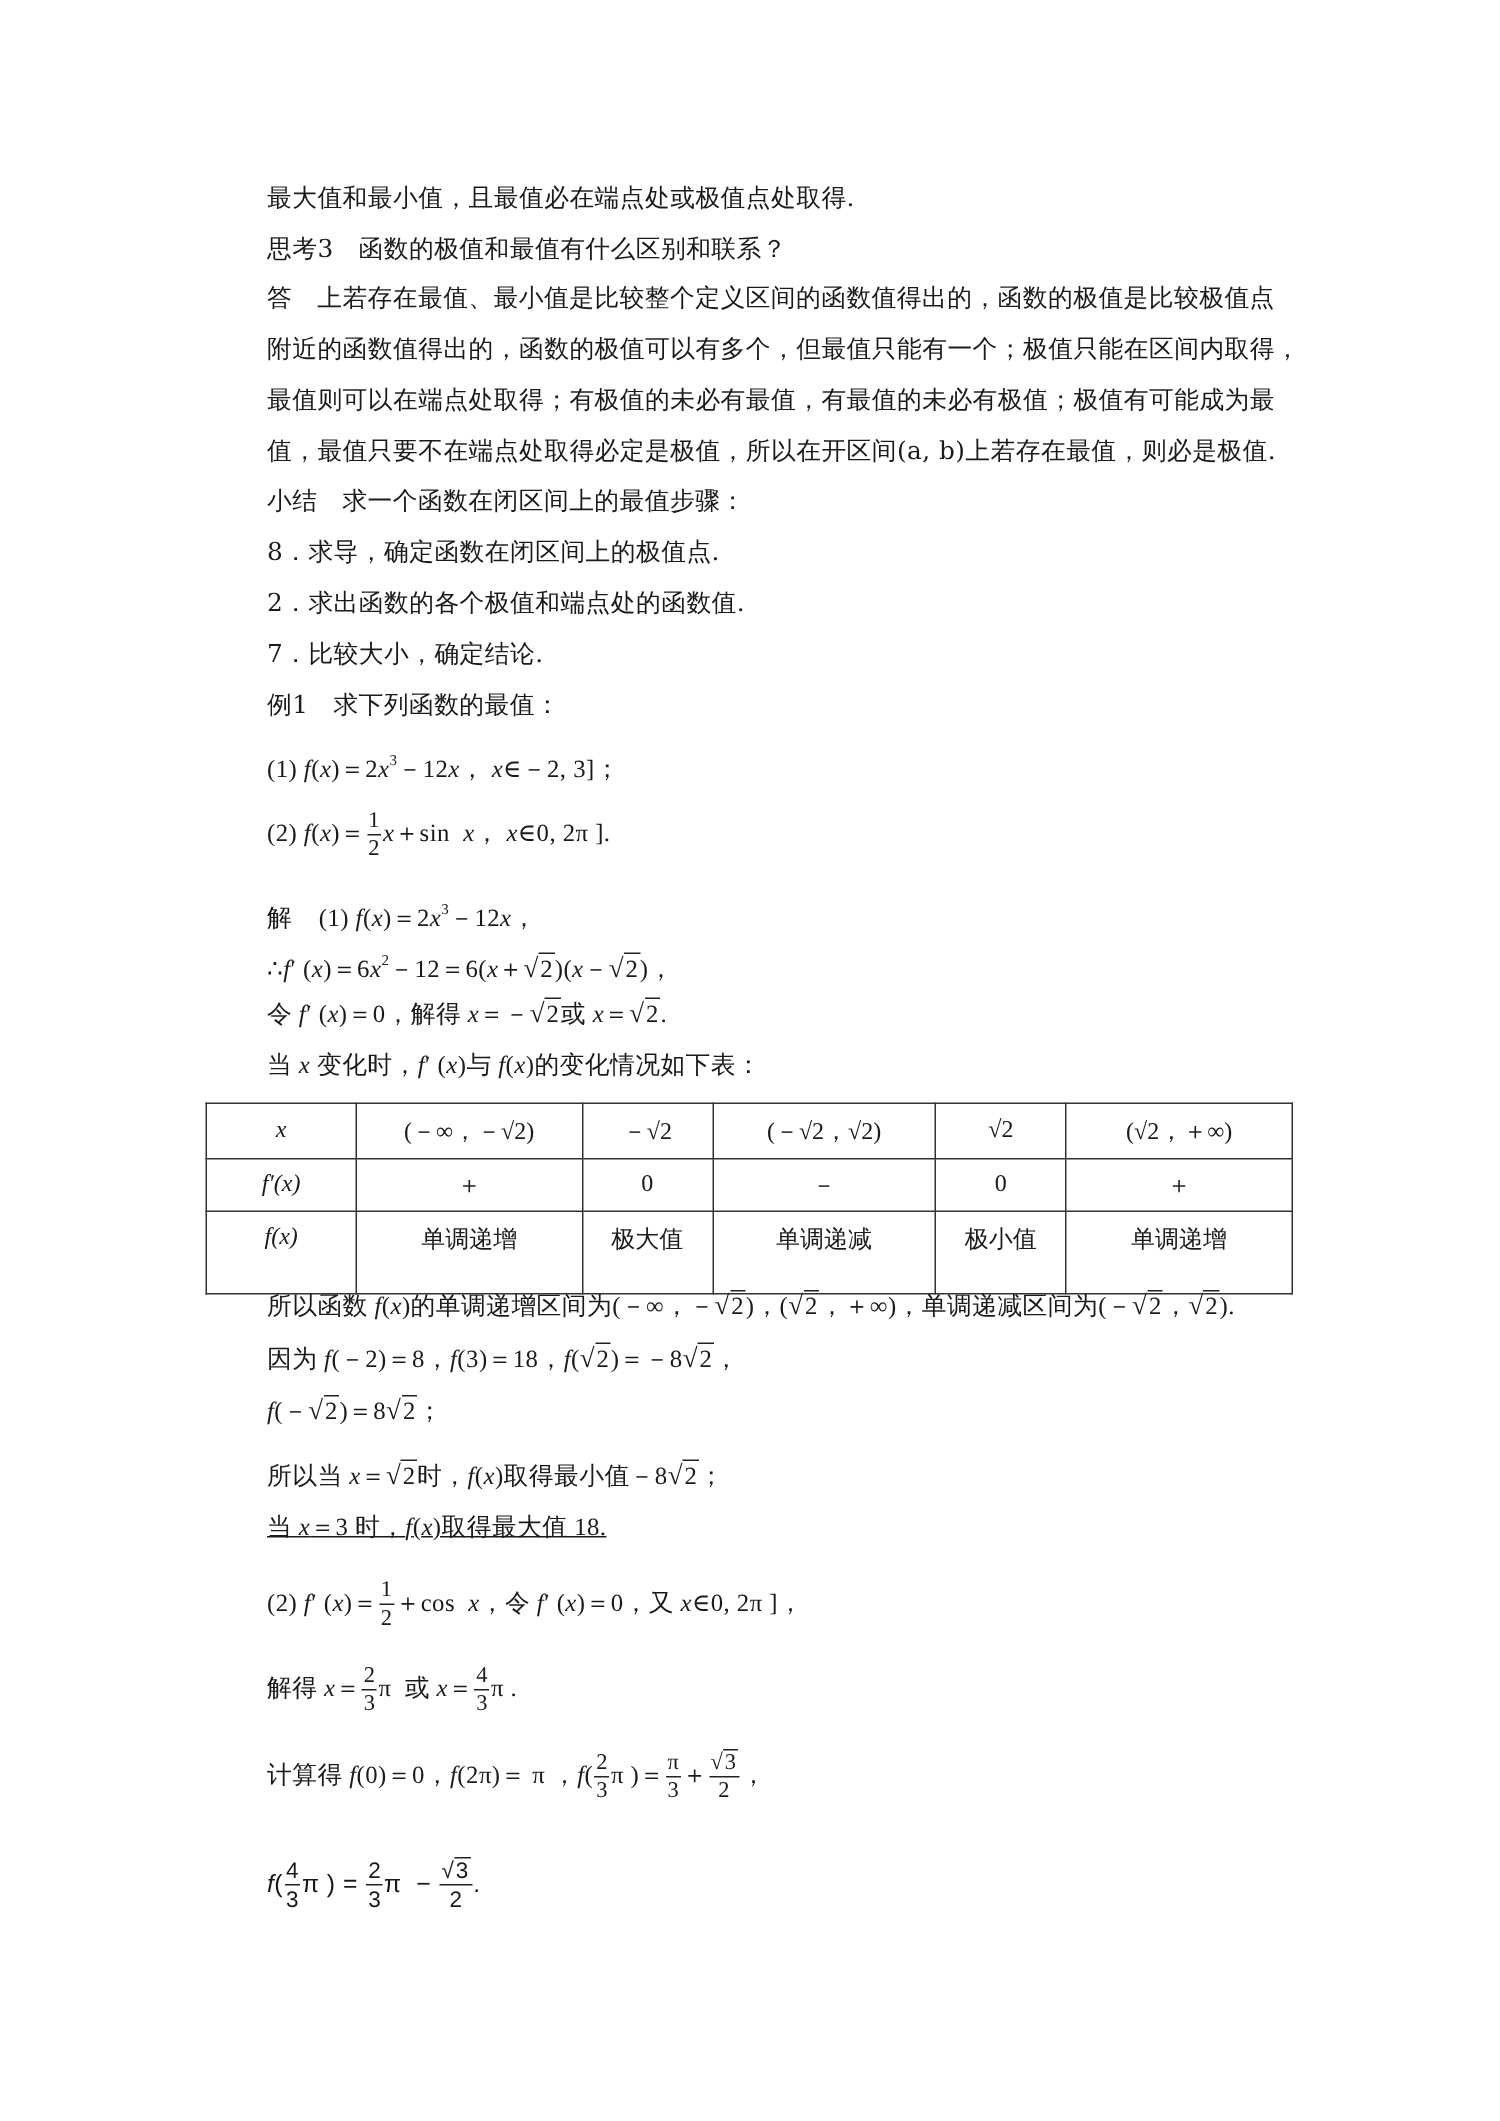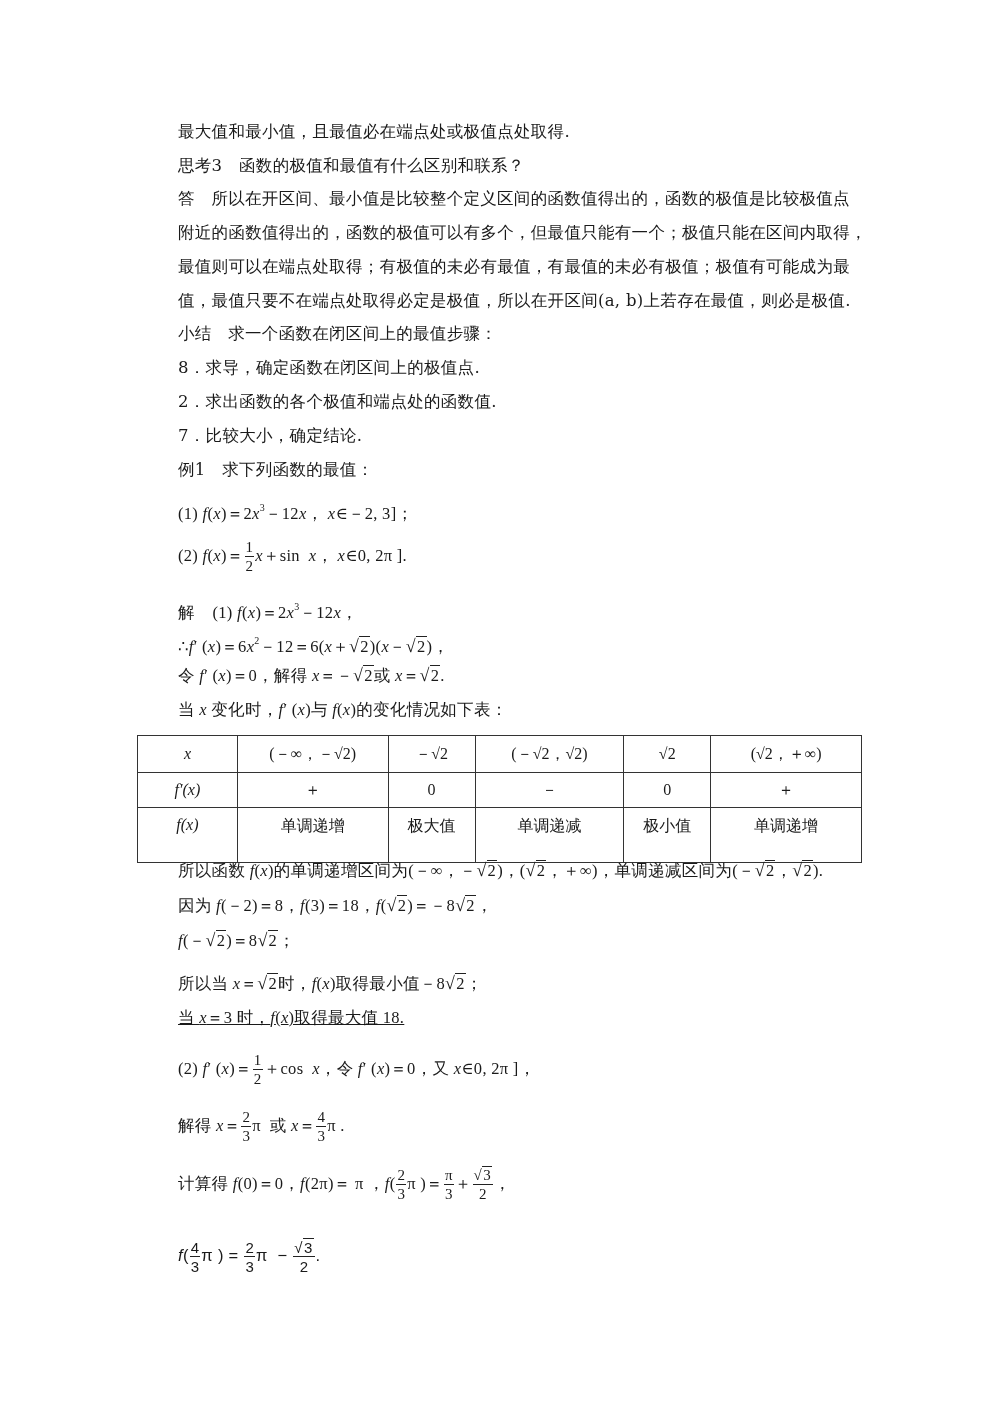--- a/index.html
+++ b/index.html
@@ -28,21 +28,21 @@
 
 <div class="line" style="top:121px;">
   <span>最大值和最小值，且最值必在端点处或极值点处取得.</span>
 </div>
 
 <div class="line" style="top:155px;">
   <span>思考3</span>&nbsp;&nbsp;&nbsp;<span>函数的极值和最值有什么区别和联系？</span>
 </div>
 
 <div class="line" style="top:188px;">
-  <span>答</span>&nbsp;&nbsp;&nbsp;<span>所以在开区间、最小值是比较整个定义区间的函数值得出的，函数的极值是比较极值点</span>
+  <span>答</span>&nbsp;&nbsp;&nbsp;<span>上若存在最值、最小值是比较整个定义区间的函数值得出的，函数的极值是比较极值点</span>
 </div>
 <div class="line" style="top:222px;">
   <span>附近的函数值得出的，函数的极值可以有多个，但最值只能有一个；极值只能在区间内取得，</span>
 </div>
 <div class="line" style="top:256px;">
   <span>最值则可以在端点处取得；有极值的未必有最值，有最值的未必有极值；极值有可能成为最</span>
 </div>
 <div class="line" style="top:290px;">
   <span>值，最值只要不在端点处取得必定是极值，所以在开区间(a, b)上若存在最值，则必是极值.</span>
 </div>

